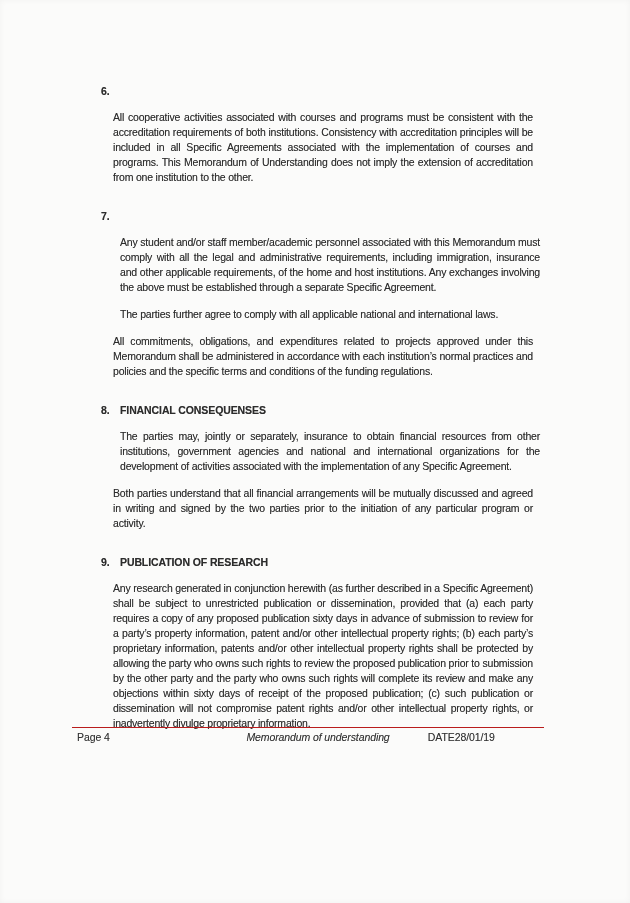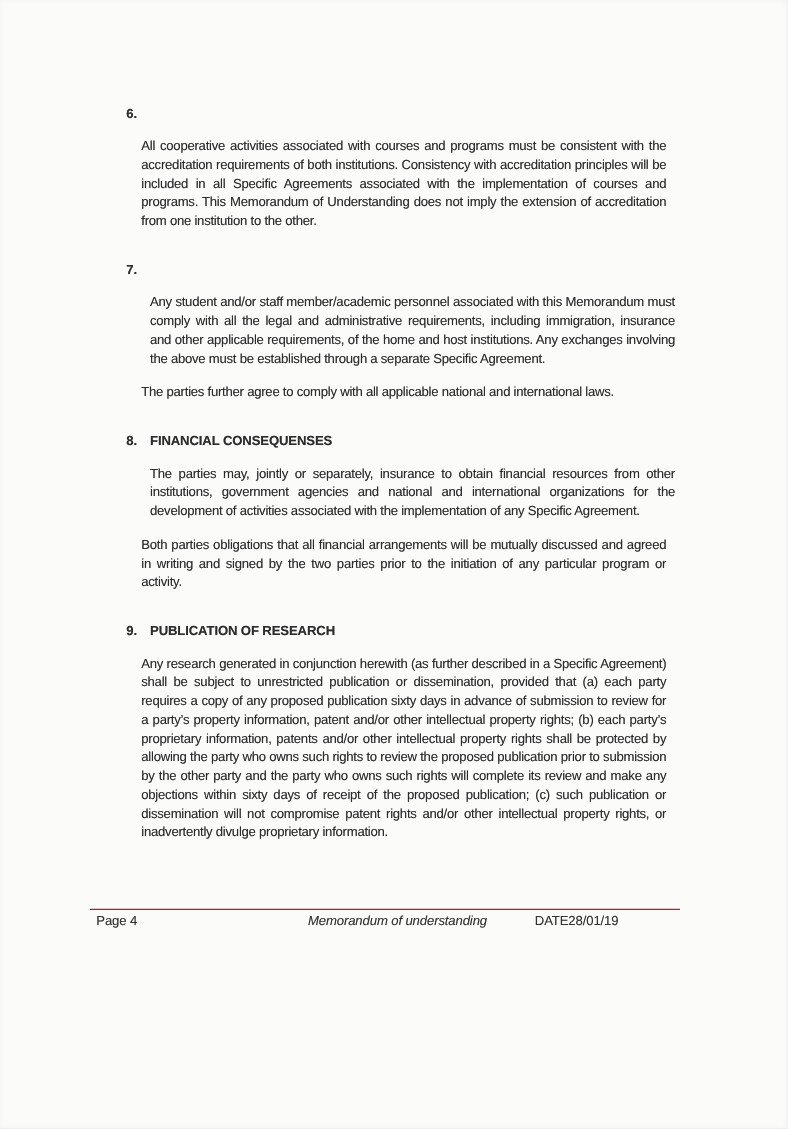--- a/index.html
+++ b/index.html
@@ -93,29 +93,30 @@
       </div>
       <p class="para">All cooperative activities associated with courses and programs must be consistent with the accreditation requirements of both institutions. Consistency with accreditation principles will be included in all Specific Agreements associated with the implementation of courses and programs. This Memorandum of Understanding does not imply the extension of accreditation from one institution to the other.</p>
     </section>
 
     <section class="sec">
       <div class="sec-head">
         <span class="sec-num">7.</span>
       </div>
       <p class="para">Any student and/or staff member/academic personnel associated with this Memorandum must comply with all the legal and administrative requirements, including immigration, insurance and other applicable requirements, of the home and host institutions. Any exchanges involving the above must be established through a separate Specific Agreement.</p>
       <p class="para">The parties further agree to comply with all applicable national and international laws.</p>
+      <p class="para">All commitments, obligations, and expenditures related to projects approved under this Memorandum shall be administered in accordance with each institution’s normal practices and policies and the specific terms and conditions of the funding regulations.</p>
     </section>
 
     <section class="sec">
       <div class="sec-head">
         <span class="sec-num">8.</span>
         <h2 class="sec-title">FINANCIAL CONSEQUENSES</h2>
       </div>
       <p class="para">The parties may, jointly or separately, insurance to obtain financial resources from other institutions, government agencies and national and international organizations for the development of activities associated with the implementation of any Specific Agreement.</p>
-      <p class="para">Both parties obligations that all financial arrangements will be mutually discussed and agreed in writing and signed by the two parties prior to the initiation of any particular program or activity.</p>
+      <p class="para">Both parties understand that all financial arrangements will be mutually discussed and agreed in writing and signed by the two parties prior to the initiation of any particular program or activity.</p>
     </section>
 
     <section class="sec">
       <div class="sec-head">
         <span class="sec-num">9.</span>
         <h2 class="sec-title">PUBLICATION OF RESEARCH</h2>
       </div>
       <p class="para">Any research generated in conjunction herewith (as further described in a Specific Agreement) shall be subject to unrestricted publication or dissemination, provided that (a) each party requires a copy of any proposed publication sixty days in advance of submission to review for a party’s property information, patent and/or other intellectual property rights; (b) each party’s proprietary information, patents and/or other intellectual property rights shall be protected by allowing the party who owns such rights to review the proposed publication prior to submission by the other party and the party who owns such rights will complete its review and make any objections within sixty days of receipt of the proposed publication; (c) such publication or dissemination will not compromise patent rights and/or other intellectual property rights, or inadvertently divulge proprietary information.</p>
     </section>
 

